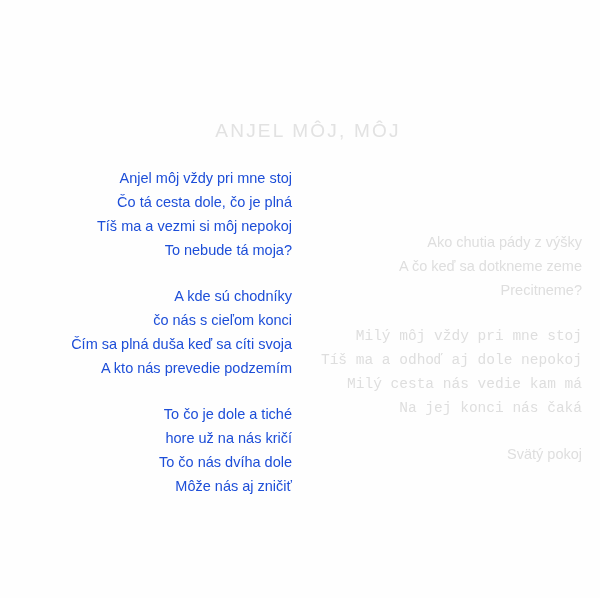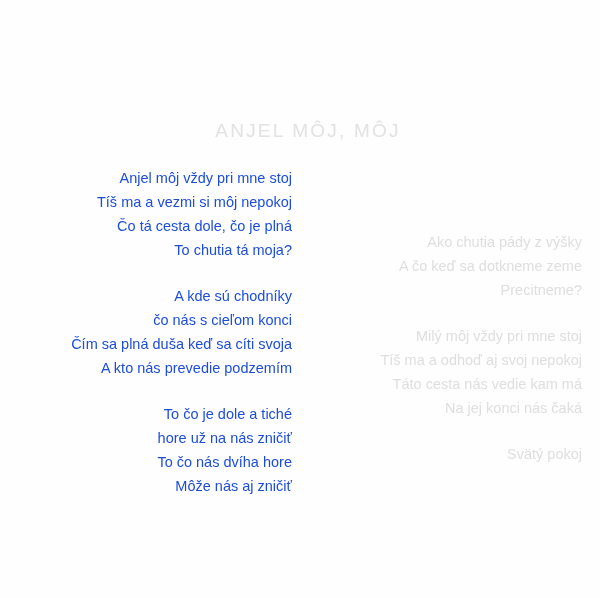--- a/index.html
+++ b/index.html
@@ -65,48 +65,48 @@
 </head>
 <body>
 
 <div class="page">
 
   <div class="title">ANJEL MÔJ, MÔJ</div>
 
   <div class="col-left">
     <div class="stanza">
       <span class="line">Anjel môj vždy pri mne stoj</span>
+      <span class="line">Čo tá cesta dole, čo je plná</span>
       <span class="line">Tíš ma a vezmi si môj nepokoj</span>
-      <span class="line">Čo tá cesta dole, čo je plná</span>
-      <span class="line">To chutia tá moja?</span>
+      <span class="line">To nebude tá moja?</span>
     </div>
     <div class="stanza">
       <span class="line">A kde sú chodníky</span>
       <span class="line">čo nás s cieľom konci</span>
       <span class="line">Čím sa plná duša keď sa cíti svoja</span>
       <span class="line">A kto nás prevedie podzemím</span>
     </div>
     <div class="stanza">
       <span class="line">To čo je dole a tiché</span>
-      <span class="line">hore už na nás zničiť</span>
-      <span class="line">To čo nás dvíha hore</span>
+      <span class="line">hore už na nás kričí</span>
+      <span class="line">To čo nás dvíha dole</span>
       <span class="line">Môže nás aj zničiť</span>
     </div>
   </div>
 
   <div class="col-right">
     <div class="stanza">
       <span class="line">Ako chutia pády z výšky</span>
       <span class="line">A čo keď sa dotkneme zeme</span>
       <span class="line">Precitneme?</span>
     </div>
-    <div class="stanza" style="margin-top:20px;">
+    <div class="stanza" style="margin-top:20px;font-family:Liberation Mono, monospace;">
       <span class="line">Milý môj vždy pri mne stoj</span>
-      <span class="line">Tíš ma a odhoď aj svoj nepokoj</span>
-      <span class="line">Táto cesta nás vedie kam má</span>
+      <span class="line">Tíš ma a odhoď aj dole nepokoj</span>
+      <span class="line">Milý cesta nás vedie kam má</span>
       <span class="line">Na jej konci nás čaká</span>
     </div>
     <div class="stanza" style="margin-top:16px;">
       <span class="line">Svätý pokoj</span>
     </div>
   </div>
 
 </div>
 
 </body></html>

